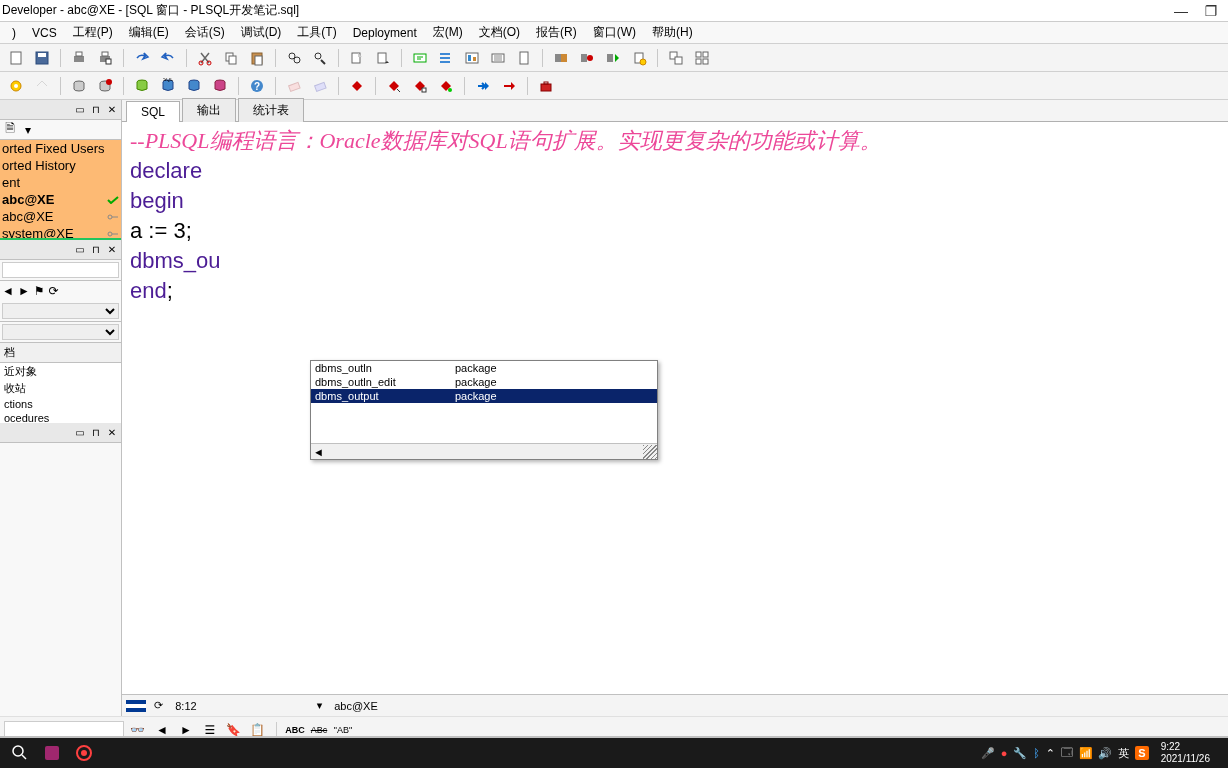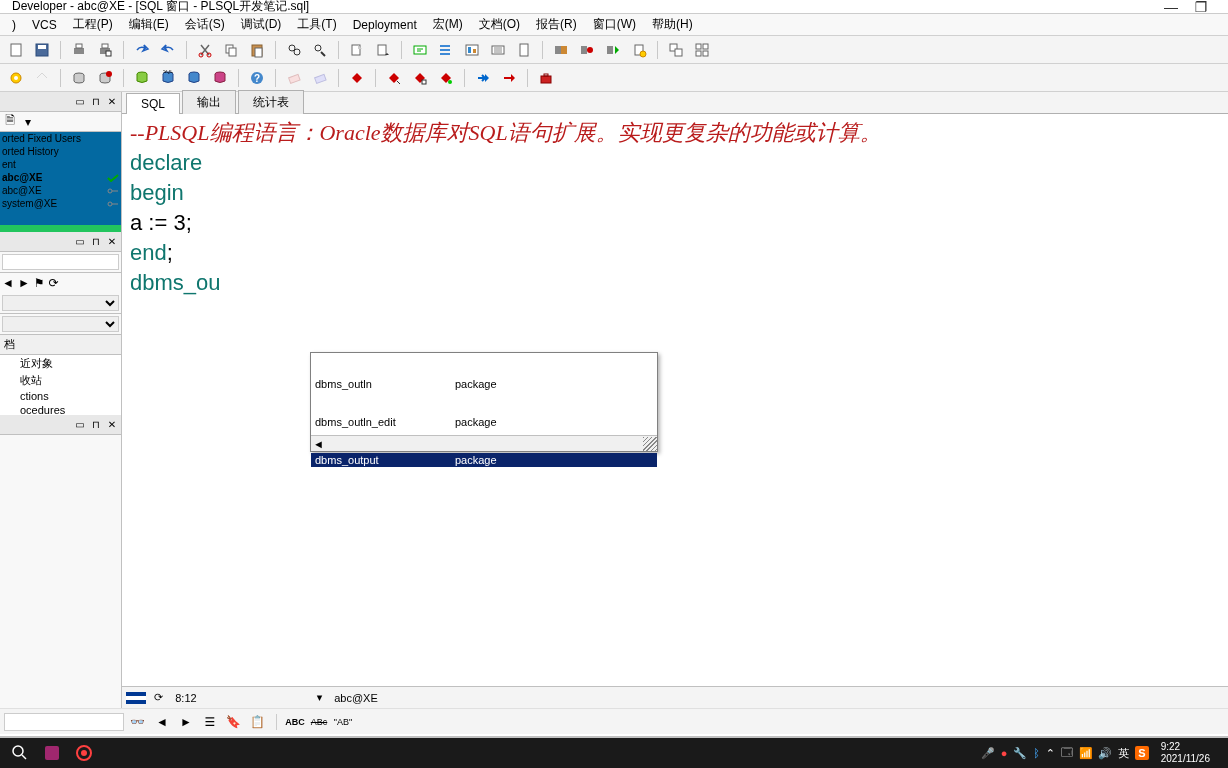--- a/index.html
+++ b/index.html
@@ -1,57 +1,57 @@
 <!DOCTYPE html>
 <html><head>
 <meta charset="utf-8">
 <style>
 * { margin:0; padding:0; box-sizing:border-box; font-family:'Microsoft YaHei','SimSun',Tahoma,sans-serif; }
 body { width:1228px; height:768px; background:#fff; overflow:hidden; font-size:12px; position:relative; }
-.titlebar { height:14px; background:#fff; display:flex; align-items:center; padding:0 12px; color:#000; font-size:12px; border-bottom:1px solid #ccc; }
+.titlebar { height:22px; background:#fff; display:flex; align-items:center; padding:0 2px; color:#000; font-size:12px; border-bottom:1px solid #ccc; }
 .titlebar .title { flex:1; }
 .titlebar .tb-btn { width:30px; text-align:center; cursor:pointer; font-size:14px; color:#333; }
 .menubar { height:22px; background:#f8f8f8; display:flex; align-items:center; padding:0 4px; border-bottom:1px solid #d0d0d0; font-size:12px; }
 .menubar .menu-item { padding:0 8px; cursor:pointer; }
 .toolbar { height:28px; background:#f4f4f4; display:flex; align-items:center; padding:0 4px; border-bottom:1px solid #d0d0d0; gap:2px; }
 .tb-icon { width:24px; height:22px; display:flex; align-items:center; justify-content:center; cursor:pointer; border:1px solid transparent; }
 .tb-sep { width:1px; height:18px; background:#c8c8c8; margin:0 4px; }
 svg { display:block; }
 .main-area { display:flex; height:calc(100% - 100px - 22px - 30px); }
 .left-pane { width:122px; display:flex; flex-direction:column; border-right:1px solid #c0c0c0; background:#f8f8f8; }
 .pane-header { height:20px; background:#e8e8e8; display:flex; align-items:center; justify-content:flex-end; padding:0 2px; gap:2px; border-bottom:1px solid #c0c0c0; font-size:10px; }
 .pane-header .ph-btn { width:14px; text-align:center; cursor:pointer; }
 .obj-toolbar { height:20px; display:flex; align-items:center; padding:0 2px; gap:2px; border-bottom:1px solid #c0c0c0; }
 .obj-toolbar .sm-icon { width:16px; height:16px; display:flex; align-items:center; justify-content:center; }
-.obj-tree { height:100px; overflow:hidden; background:#0369a1; border-bottom:7px solid #22c55e; font-size:10px; }
+.obj-tree { height:100px; overflow:hidden; background:#fdba74; border-bottom:2px solid #22c55e; font-size:13px; }
 .obj-tree .tree-item { padding:1px 2px; white-space:nowrap; display:flex; align-items:center; gap:2px; }
 .obj-tree .bold { font-weight:bold; }
 .obj-tree .with-key { justify-content:space-between; }
 .obj-filter { padding:2px; border-bottom:1px solid #c0c0c0; }
 .obj-filter input { width:100%; font-size:11px; border:1px solid #ccc; padding:1px; }
 .obj-filter-toolbar { height:20px; display:flex; align-items:center; padding:0 2px; gap:4px; }
 .obj-dropdown { padding:2px; border-bottom:1px solid #c0c0c0; }
 .obj-dropdown select { width:100%; font-size:11px; border:1px solid #ccc; }
 .obj-label { padding:2px 4px; font-size:11px; background:#f0f0f0; border-bottom:1px solid #c0c0c0; }
 .obj-list { height:60px; background:#fff; font-size:11px; overflow:hidden; }
-.obj-list .li { padding:1px 20px; white-space:nowrap; }
+.obj-list .li { padding:1px 4px; white-space:nowrap; }
 .template-input { padding:2px; display:flex; align-items:center; gap:2px; }
 .template-input input { flex:1; font-size:11px; border:1px solid #ccc; padding:1px; }
 .template-list { flex:1; background:#fff; font-size:11px; overflow:hidden; padding:2px; }
 .template-list .ti { white-space:nowrap; }
 .right-pane { flex:1; display:flex; flex-direction:column; }
 .tab-strip { height:22px; display:flex; align-items:flex-end; background:#f4f4f4; border-bottom:1px solid #b0b0b0; padding-left:4px; gap:2px; }
 .tab { padding:3px 14px; font-size:12px; background:#ececec; border:1px solid #b0b0b0; border-bottom:none; cursor:pointer; position:relative; top:1px; }
 .tab.active { background:#fff; }
 .editor { flex:1; background:#fff; position:relative; padding:4px 8px; font-family:'NSimSun','SimSun',monospace; overflow:hidden; }
 .code-line { font-size:22px; line-height:30px; white-space:pre; color:#000; }
-.code-comment { font-style:italic; color:#b91c1c; font-family:'KaiTi','楷体',serif; }
-.code-ident { color:#0f766e; }
+.code-comment { font-style:italic; color:#ec4899; font-family:'KaiTi','楷体',serif; }
+.code-ident { color:#4c1d95; }
 .autocomplete { position:absolute; left:188px; top:238px; width:348px; height:100px; background:#fff; border:1px solid #808080; box-shadow:2px 2px 4px rgba(0,0,0,0.3); font-family:'Courier New',monospace; font-size:11px; }
-.autocomplete .ac-row { padding:1px 4px; display:flex; white-space:pre;margin-top:24px; }
+.autocomplete .ac-row { padding:1px 4px; display:flex; white-space:pre; }
 .autocomplete .ac-row .n { width:140px; }
 .autocomplete .ac-row.sel { background:#0a246a; color:#fff; }
 .autocomplete .ac-scroll { position:absolute; left:0; bottom:0; width:100%; height:16px; background:#f0f0f0; border-top:1px solid #c0c0c0; display:flex; align-items:center; }
 .autocomplete .ac-resize { position:absolute; right:0; bottom:0; width:14px; height:14px; background:repeating-linear-gradient(135deg,#888,#888 1px,transparent 1px,transparent 3px); }
 .status-strip { height:22px; background:#f4f4f4; border-top:1px solid #c0c0c0; display:flex; align-items:center; padding:0 4px; font-size:11px; gap:8px; }
 .status-strip .ss-box { padding:0 4px; }
 .find-bar { height:26px; background:#f4f4f4; display:flex; align-items:center; padding:0 4px; gap:4px; border-top:1px solid #e0e0e0; }
 .find-bar input { width:120px; font-size:11px; border:1px solid #ccc; padding:2px; }
 .find-bar .fb-icon { width:20px; height:20px; display:flex; align-items:center; justify-content:center; cursor:pointer; }
 .bottom-area { position:absolute; bottom:30px; left:0; width:100%; height:2px; background:#c0c0c0; }
@@ -438,22 +438,22 @@
       <div class="tab active">SQL</div>
       <div class="tab">输出</div>
       <div class="tab">统计表</div>
     </div>
     <div class="editor">
       <div class="code-line code-comment">--PLSQL编程语言：Oracle数据库对SQL语句扩展。实现更复杂的功能或计算。</div>
       <div class="code-line"></div>
       <div class="code-line"><span class="code-ident">declare</span></div>
       <div class="code-line"><span class="code-ident">begin</span></div>
       <div class="code-line">a := 3;</div>
+      <div class="code-line"><span class="code-ident">dbms_ou</span></div>
       <div class="code-line"><span class="code-ident">end</span><span>;</span></div>
-      <div class="code-line"><span class="code-ident">dbms_ou</span></div>
 
       <div class="autocomplete">
         <div class="ac-row"><span class="n">dbms_outln</span><span>package</span></div>
         <div class="ac-row"><span class="n">dbms_outln_edit</span><span>package</span></div>
         <div class="ac-row sel"><span class="n">dbms_output</span><span>package</span></div>
         <div class="ac-scroll">
             <span style="padding:0 2px">◄</span>
           </div>
         <div class="ac-resize"></div>
       </div>

